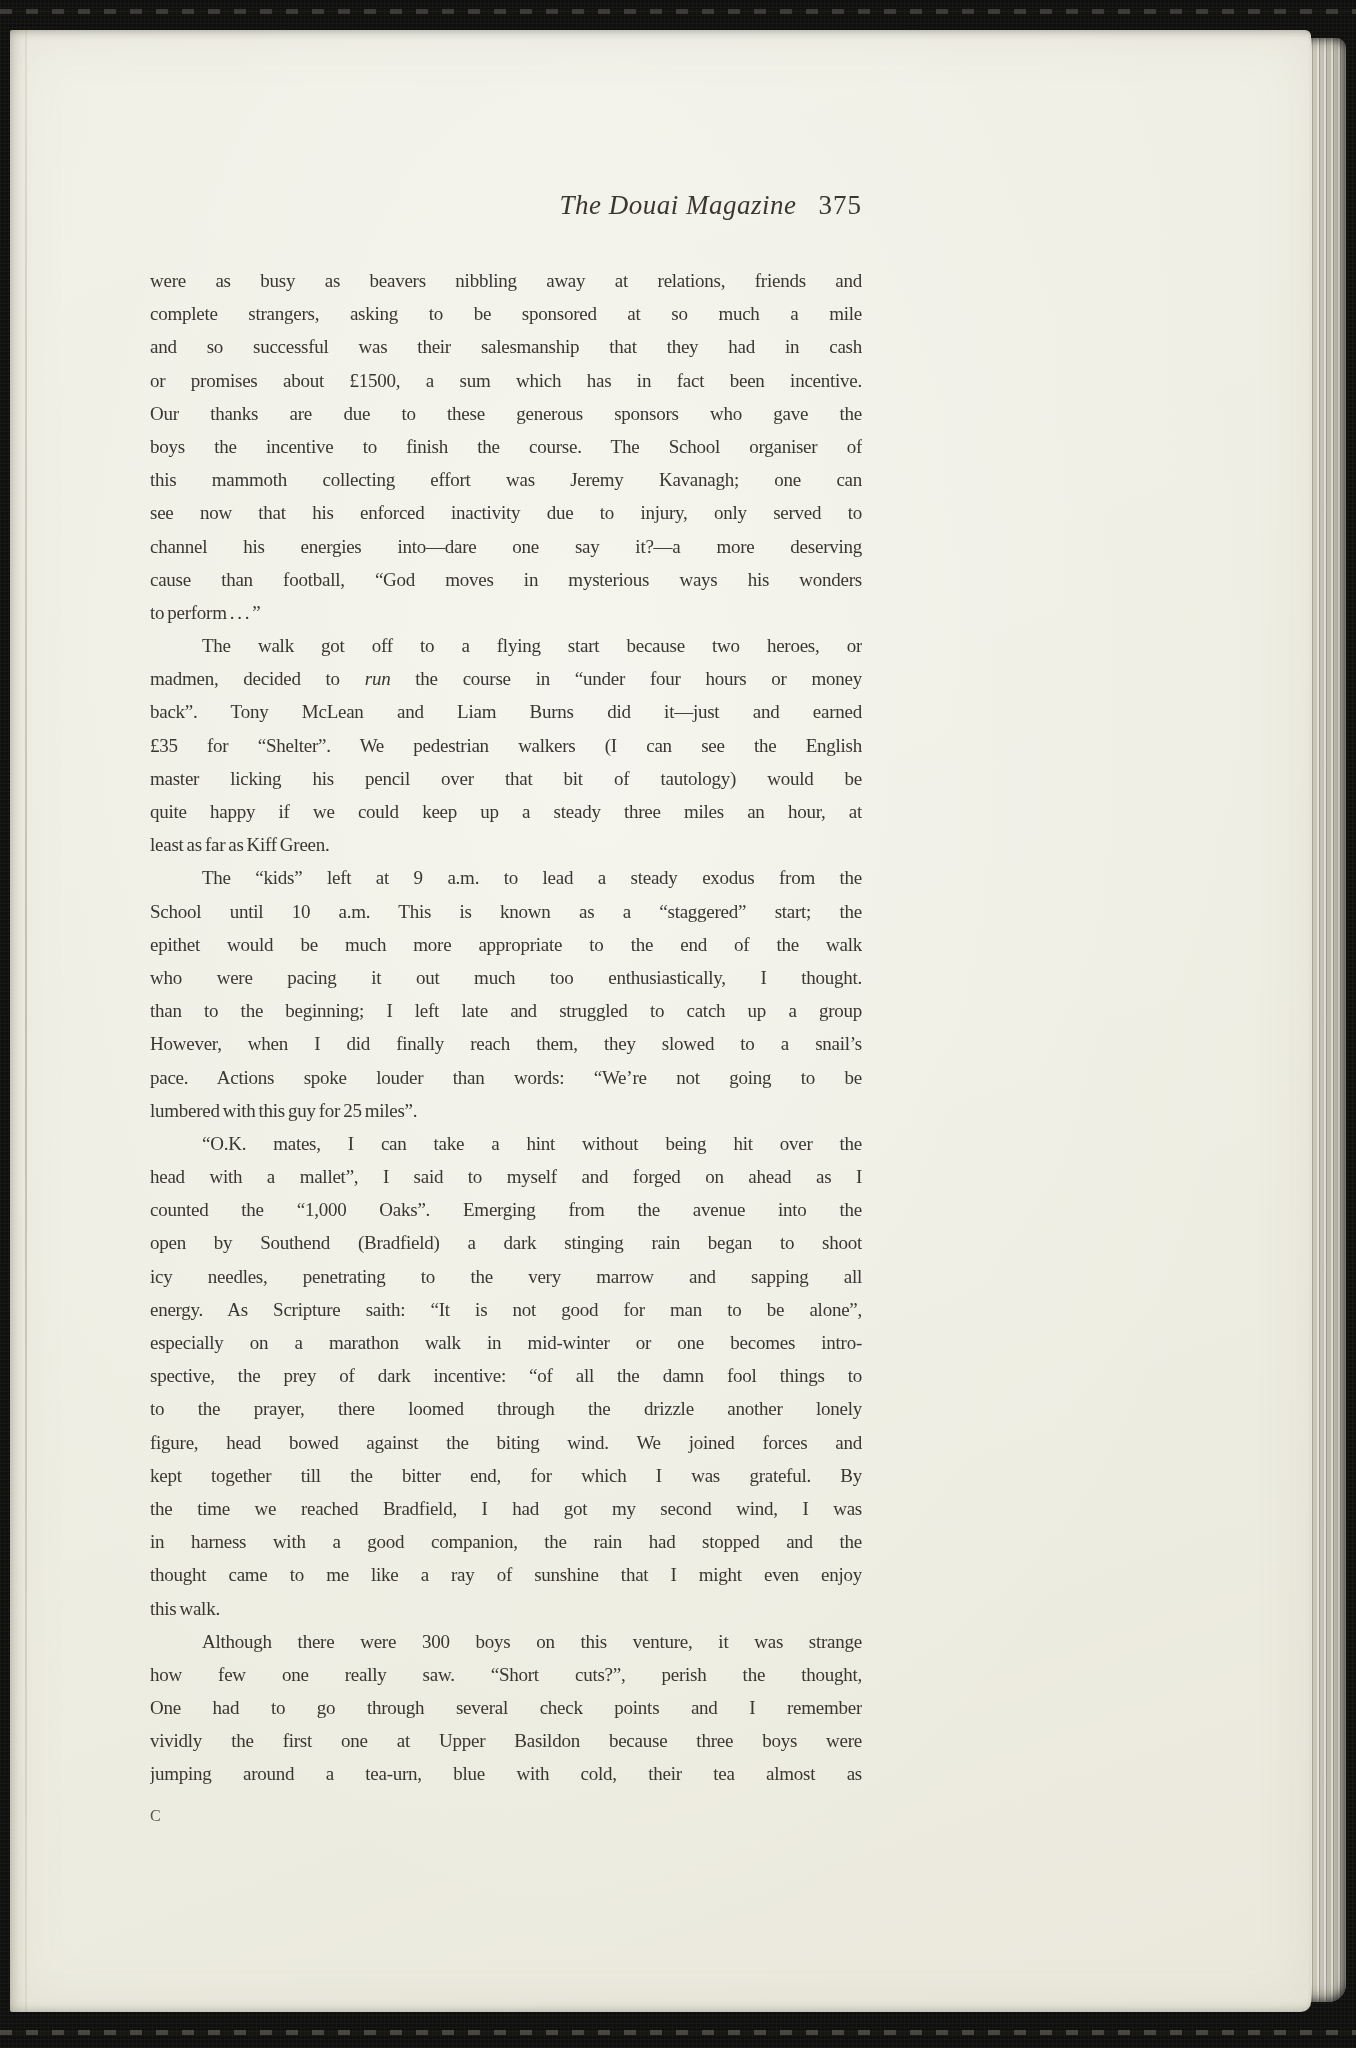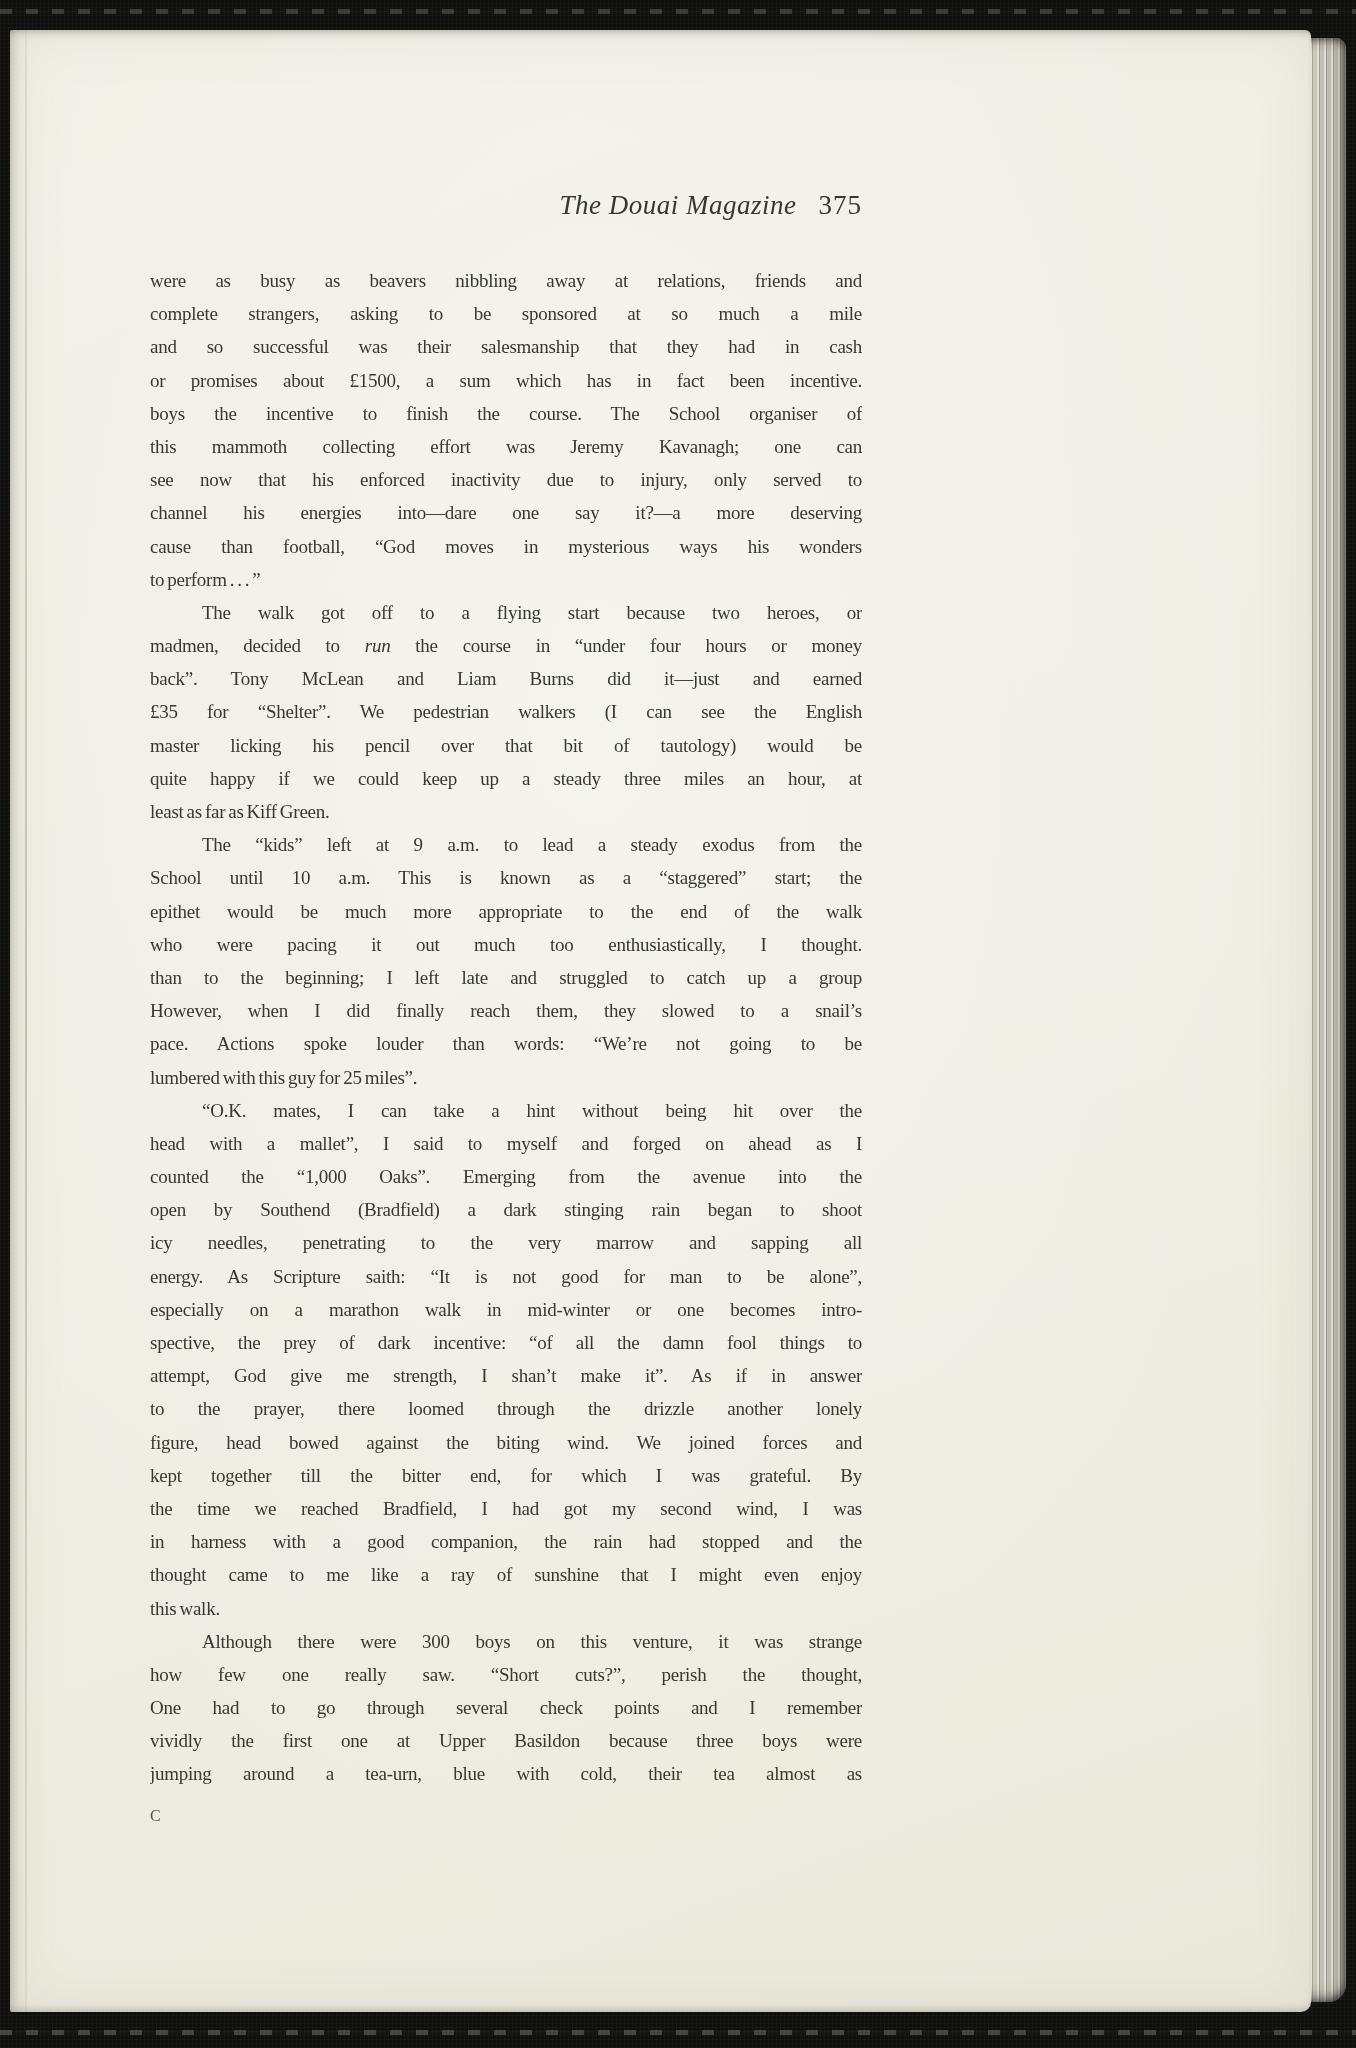--- a/index.html
+++ b/index.html
@@ -88,20 +88,21 @@
     <div class="gutter"></div>
     <div class="text-col">
       <div class="running-header">
         <span class="hdr-title">The Douai Magazine</span><span class="hdr-num">375</span>
       </div>
       <div class="body-text">
           <div class="line">were as busy as beavers nibbling away at relations, friends and</div>
           <div class="line">complete strangers, asking to be sponsored at so much a mile</div>
           <div class="line">and so successful was their salesmanship that they had in cash</div>
           <div class="line">or promises about £1500, a sum which has in fact been incentive.</div>
+          <div class="line">Our thanks are due to these generous sponsors who gave the</div>
           <div class="line">boys the incentive to finish the course. The School organiser of</div>
           <div class="line">this mammoth collecting effort was Jeremy Kavanagh; one can</div>
           <div class="line">see now that his enforced inactivity due to injury, only served to</div>
           <div class="line">channel his energies into—dare one say it?—a more deserving</div>
           <div class="line">cause than football, “God moves in mysterious ways his wonders</div>
           <div class="line para-end">to perform . . . ”</div>
           <div class="line indent">The walk got off to a flying start because two heroes, or</div>
           <div class="line">madmen, decided to <i>run</i> the course in “under four hours or money</div>
           <div class="line">back”. Tony McLean and Liam Burns did it—just and earned</div>
           <div class="line">£35 for “Shelter”. We pedestrian walkers (I can see the English</div>
@@ -117,21 +118,20 @@
           <div class="line">pace. Actions spoke louder than words: “We’re not going to be</div>
           <div class="line para-end">lumbered with this guy for 25 miles”.</div>
           <div class="line indent">“O.K. mates, I can take a hint without being hit over the</div>
           <div class="line">head with a mallet”, I said to myself and forged on ahead as I</div>
           <div class="line">counted the “1,000 Oaks”. Emerging from the avenue into the</div>
           <div class="line">open by Southend (Bradfield) a dark stinging rain began to shoot</div>
           <div class="line">icy needles, penetrating to the very marrow and sapping all</div>
           <div class="line">energy. As Scripture saith: “It is not good for man to be alone”,</div>
           <div class="line">especially on a marathon walk in mid-winter or one becomes intro-</div>
           <div class="line">spective, the prey of dark incentive: “of all the damn fool things to</div>
-          <div class="line">attempt, God give me strength, I shan’t make it”. As if in answer</div>
           <div class="line">to the prayer, there loomed through the drizzle another lonely</div>
           <div class="line">figure, head bowed against the biting wind. We joined forces and</div>
           <div class="line">kept together till the bitter end, for which I was grateful. By</div>
           <div class="line">the time we reached Bradfield, I had got my second wind, I was</div>
           <div class="line">in harness with a good companion, the rain had stopped and the</div>
           <div class="line">thought came to me like a ray of sunshine that I might even enjoy</div>
           <div class="line para-end">this walk.</div>
           <div class="line indent">Although there were 300 boys on this venture, it was strange</div>
           <div class="line">how few one really saw. “Short cuts?”, perish the thought,</div>
           <div class="line">One had to go through several check points and I remember</div>

